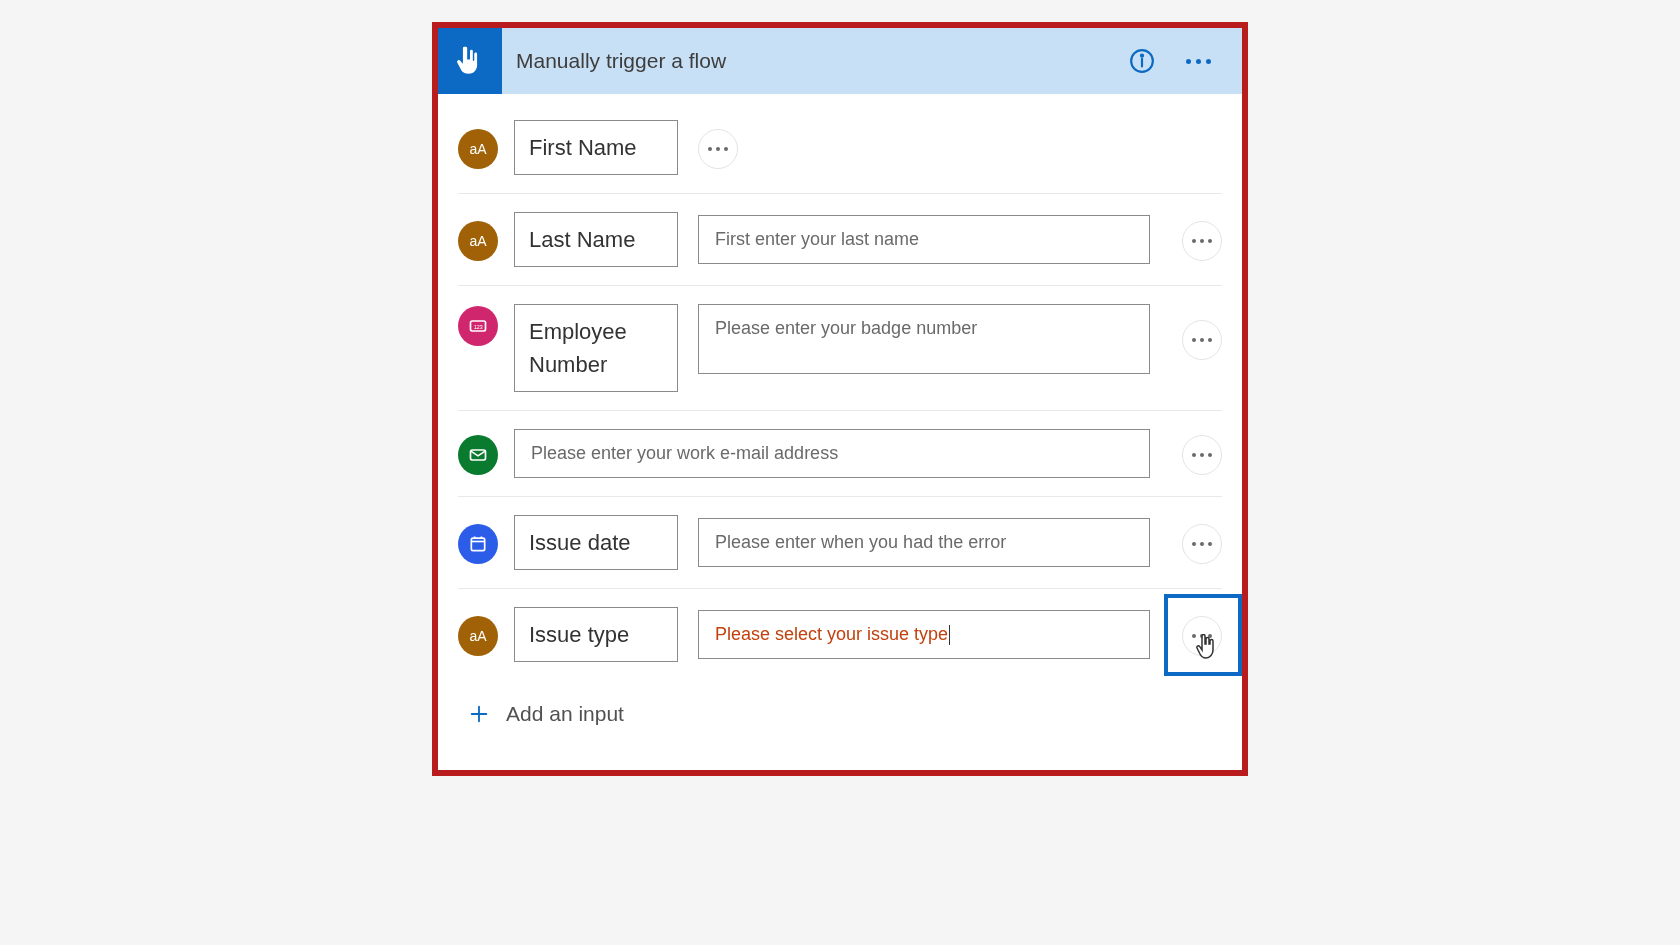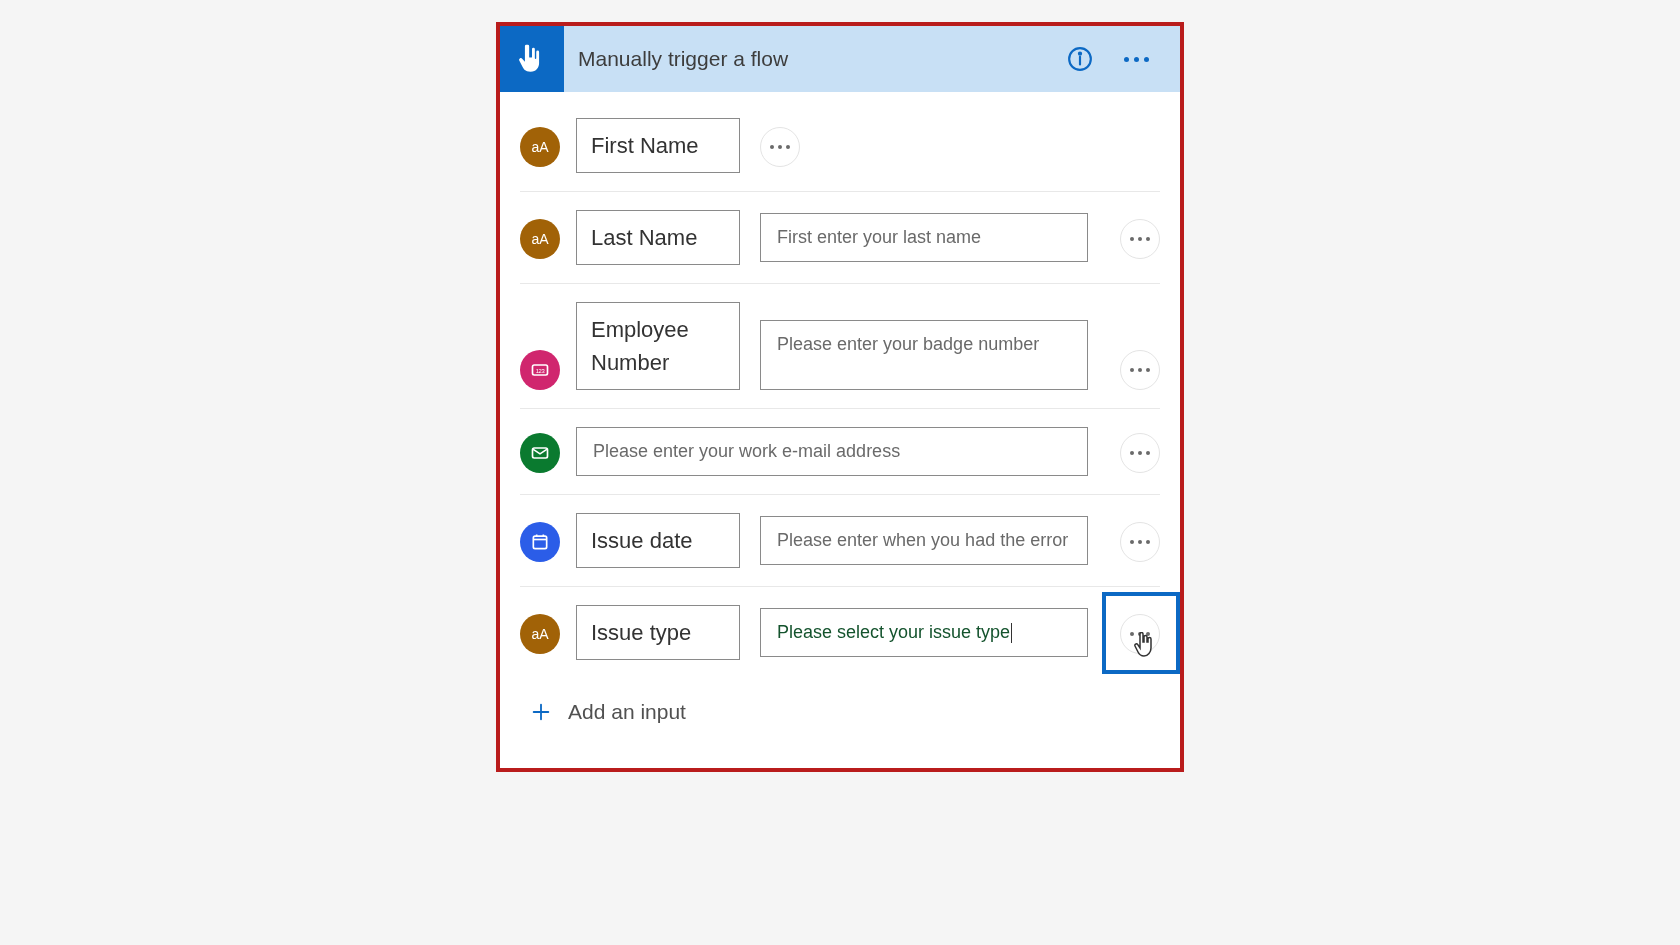--- a/index.html
+++ b/index.html
@@ -11,22 +11,22 @@
       font-family: 'Segoe UI', Tahoma, sans-serif;
       background: #f5f5f5;
       width: 1680px;
       height: 945px;
       display: flex;
       justify-content: center;
       align-items: flex-start;
       padding-top: 22px;
     }
     .card {
-      width: 688px;
-      border: 4px solid #b91c1c;
+      width: 816px;
+      border: 6px solid #b91c1c;
       background: #fff;
       display: flex;
       flex-direction: column;
     }
     .card-header {
       display: flex;
       align-items: center;
       background: #c8e0f5;
       height: 66px;
       padding: 0 8px 0 0;
@@ -80,21 +80,21 @@
       width: 5px;
       height: 5px;
       border-radius: 50%;
       background: #0c69c4;
     }
     .inputs-area {
       padding: 8px 20px 0 20px;
     }
     .input-row {
       display: flex;
-      align-items: flex-end;
+      align-items: flex-start;
       padding: 18px 0;
       border-bottom: 1px solid #e8e8e8;
     }
     .input-row:last-of-type {
       border-bottom: none;
     }
     .type-icon {
       width: 40px;
       height: 40px;
       border-radius: 50%;
@@ -130,21 +130,21 @@
       flex: 1;
       border: 1px solid #8a8a8a;
       padding: 10px 16px;
       font-size: 18px;
       color: #6a6a6a;
       line-height: 1.5;
       min-height: 41px;
       margin-right: 32px;
     }
     .desc-box.active {
-      color: #14532d;
+      color: #c2410c;
     }
     .cursor-blink {
       display: inline-block;
       width: 1px;
       height: 20px;
       background: #333;
       vertical-align: middle;
       margin-left: 1px;
     }
     .row-more {

